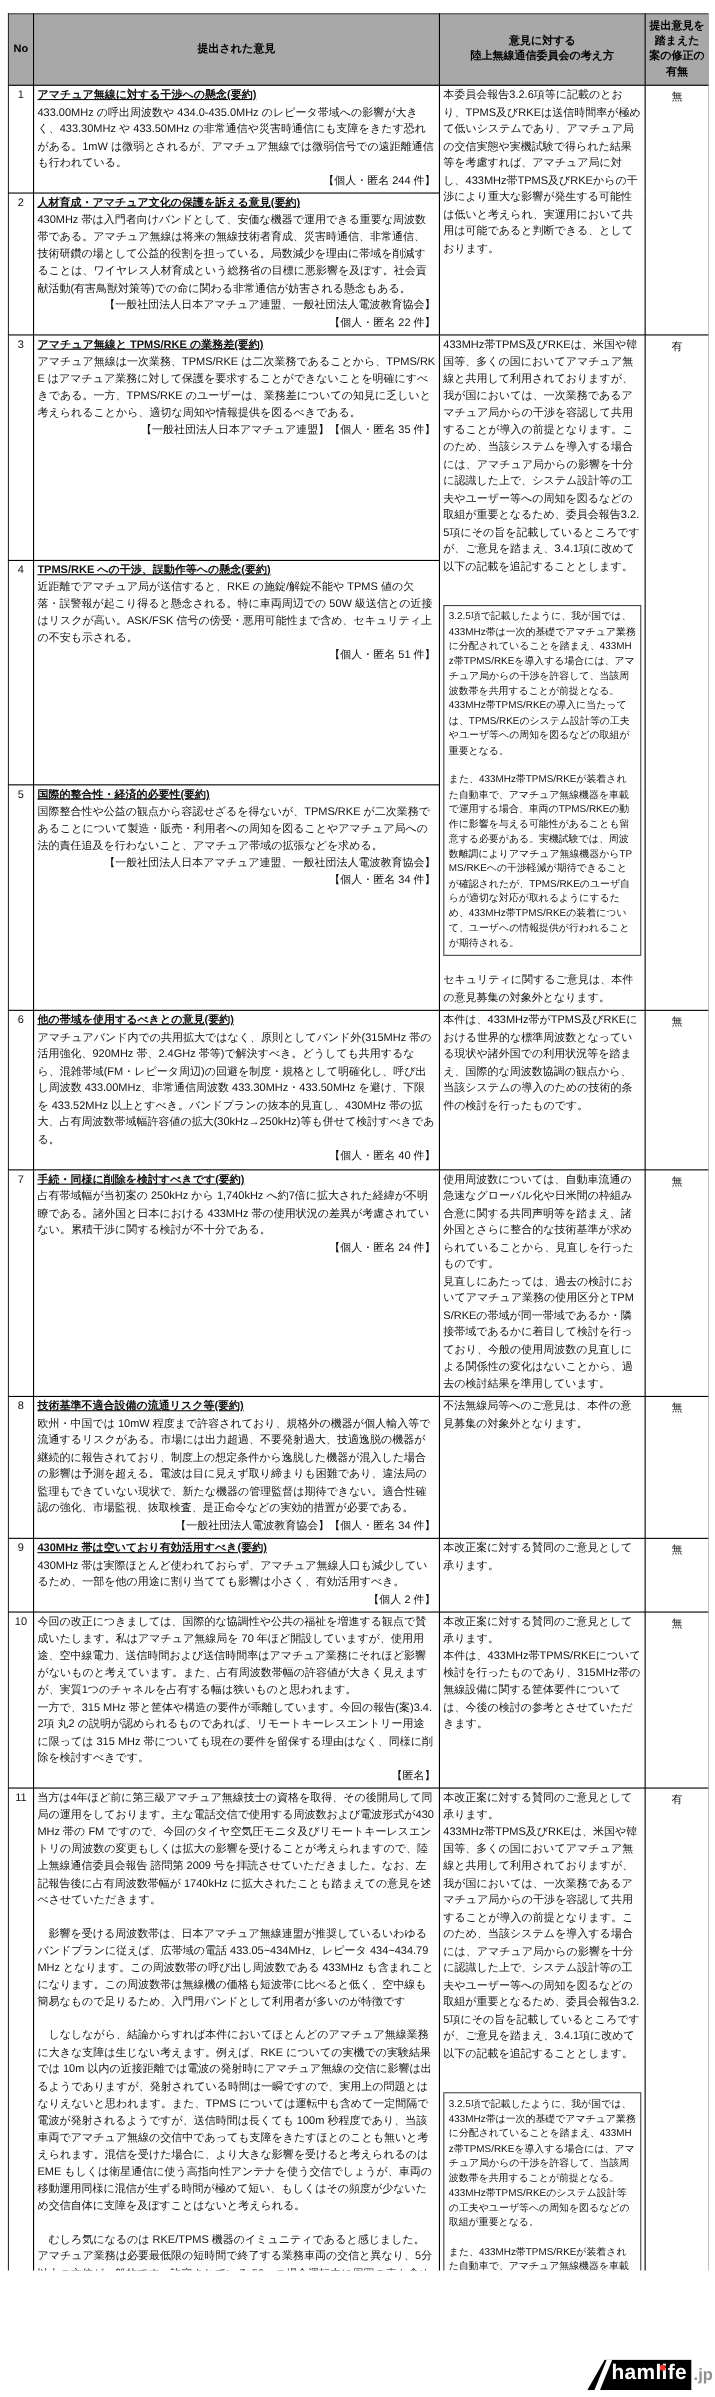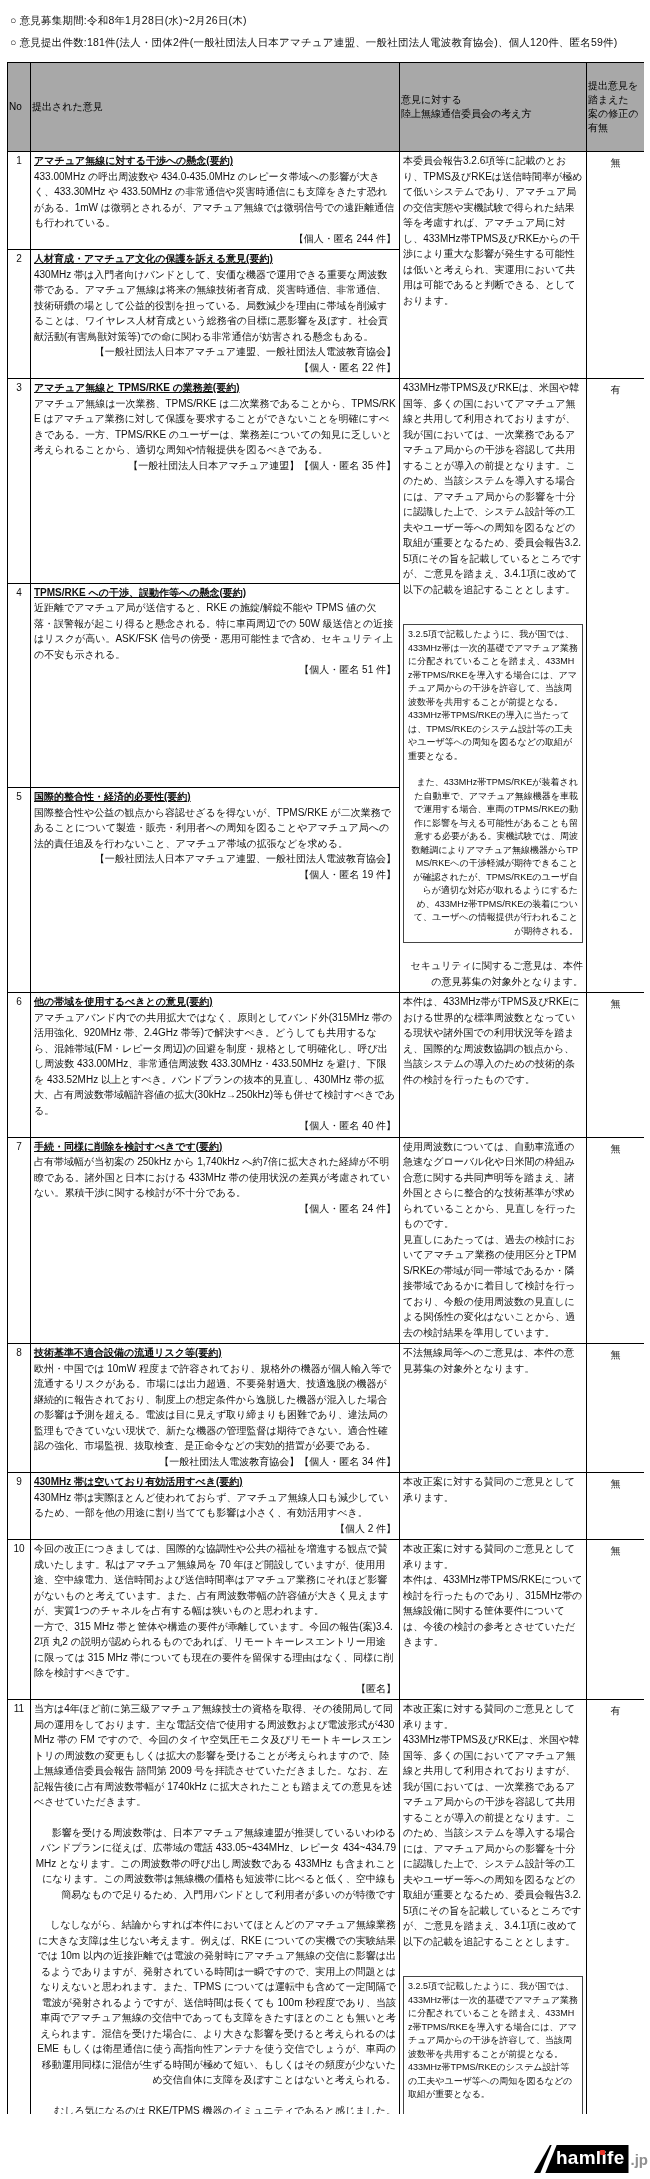--- a/index.html
+++ b/index.html
@@ -7,34 +7,34 @@
     position:relative; width:650px; height:2179px; overflow:hidden;
     background:#fff; color:#111;
     font-family:"Liberation Sans","DejaVu Sans",sans-serif;
   }
   .title { text-align:center; font-weight:bold; font-size:11.5px; padding-top:16px; letter-spacing:0.2px; }
   .meta { margin:14px 0 0 10px; font-size:10.5px; }
   .meta div { margin-top:8px; letter-spacing:0.2px; }
   .table-wrap { margin:12px 6px 0 7px; max-height:2052px; overflow:hidden; }
   table { width:637px; border-collapse:collapse; table-layout:fixed; }
   th {
-    background:#a8a8a8; border:1px solid #000; font-weight:normal;
+    background:#a8a8a8; border:1px solid #000; font-weight:bold;
     font-size:10px; line-height:14px; white-space:pre-line;
-    text-align:left; vertical-align:middle; padding:16px 1px; color:#000;
+    text-align:center; vertical-align:middle; padding:4px 1px; color:#000;
   }
   td {
     border:1px solid #000; vertical-align:top;
     font-size:10px; line-height:15.5px; padding:1px 3px 3px 3px;
     word-break:break-all;
   }
   .cell-no { text-align:center; padding:1px 0; }
   .op-heading { font-weight:bold; text-decoration:underline; white-space:pre-line; }
   .op-p, .resp-p, .box-p { white-space:pre-line; }
   .op-attr { text-align:right; white-space:pre-line; }
-  .gap { margin-top:15px;text-align:right; }
+  .gap { margin-top:15px; }
   .resp-box {
     border:1px solid #444; margin-top:27px; padding:3px 4px 4px 4px;
     font-size:9px; line-height:13.5px;
   }
   .box-p.gap { margin-top:13px; }
   .cell-revision { text-align:center; padding-top:3px; }
   
   .logo { position:absolute; right:2px; bottom:6px; display:flex; align-items:center; }
   .logo-black {
     position:relative; background:#000; color:#fff; font-weight:bold;
@@ -50,24 +50,20 @@
     position:absolute; left:66px; top:5px; width:5px; height:5px;
     background:#e8342a; border-radius:1px;
   }
   .logo-jp { color:#909090; font-size:15px; font-weight:bold; margin-left:2px; }
 </style>
 </head>
 <body>
 
 <div class="page">
 
-  <div class="meta">
-    <div>○ 意見募集期間:令和8年1月28日(水)~2月26日(木)</div>
-    <div>○ 意見提出件数:181件(法人・団体2件(一般社団法人日本アマチュア連盟、一般社団法人電波教育協会)、個人120件、匿名59件)</div>
-  </div>
 
   <div class="table-wrap">
     <table>
       <colgroup>
         <col style="width:23px">
           <col style="width:369px">
           <col style="width:187px">
           <col style="width:58px">
       </colgroup>
       <thead>
@@ -129,21 +125,21 @@
               <div class="op-p">近距離でアマチュア局が送信すると、RKE の施錠/解錠不能や TPMS 値の欠落・誤警報が起こり得ると懸念される。特に車両周辺での 50W 級送信との近接はリスクが高い。ASK/FSK 信号の傍受・悪用可能性まで含め、セキュリティ上の不安も示される。</div>
               <div class="op-attr">【個人・匿名 51 件】</div>
             </td>
           </tr>
           <tr>
             <td class="cell-no">5</td>
             <td class="cell-opinion">
               <div class="op-heading">国際的整合性・経済的必要性(要約)</div>
               <div class="op-p">国際整合性や公益の観点から容認せざるを得ないが、TPMS/RKE が二次業務であることについて製造・販売・利用者への周知を図ることやアマチュア局への法的責任追及を行わないこと、アマチュア帯域の拡張などを求める。</div>
               <div class="op-attr">【一般社団法人日本アマチュア連盟、一般社団法人電波教育協会】</div>
-              <div class="op-attr">【個人・匿名 19 件】</div>
+              <div class="op-attr">【個人・匿名 34 件】</div>
             </td>
           </tr>
           <tr>
             <td class="cell-no">6</td>
             <td class="cell-opinion">
               <div class="op-heading">他の帯域を使用するべきとの意見(要約)</div>
               <div class="op-p">アマチュアバンド内での共用拡大ではなく、原則としてバンド外(315MHz 帯の活用強化、920MHz 帯、2.4GHz 帯等)で解決すべき。どうしても共用するなら、混雑帯域(FM・レピータ周辺)の回避を制度・規格として明確化し、呼び出し周波数 433.00MHz、非常通信周波数 433.30MHz・433.50MHz を避け、下限を 433.52MHz 以上とすべき。バンドプランの抜本的見直し、430MHz 帯の拡大、占有周波数帯域幅許容値の拡大(30kHz→250kHz)等も併せて検討すべきである。</div>
               <div class="op-attr">【個人・匿名 40 件】</div>
             </td>
             <td class="cell-response">

